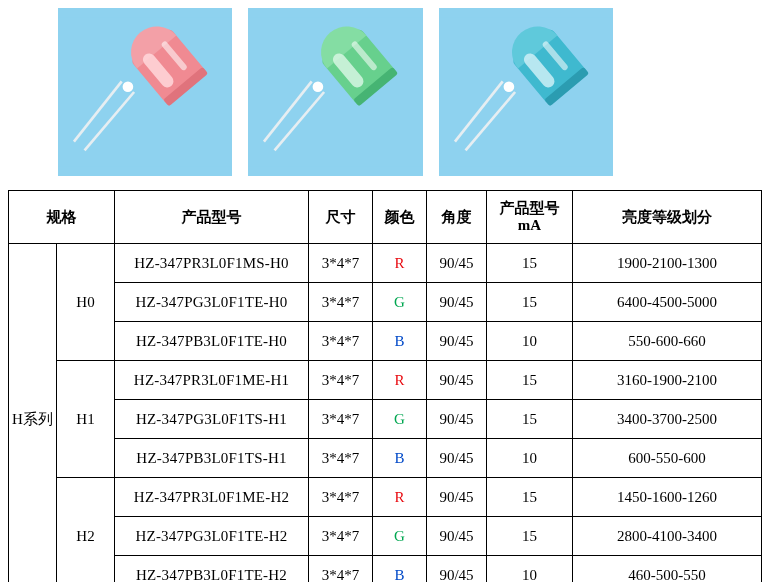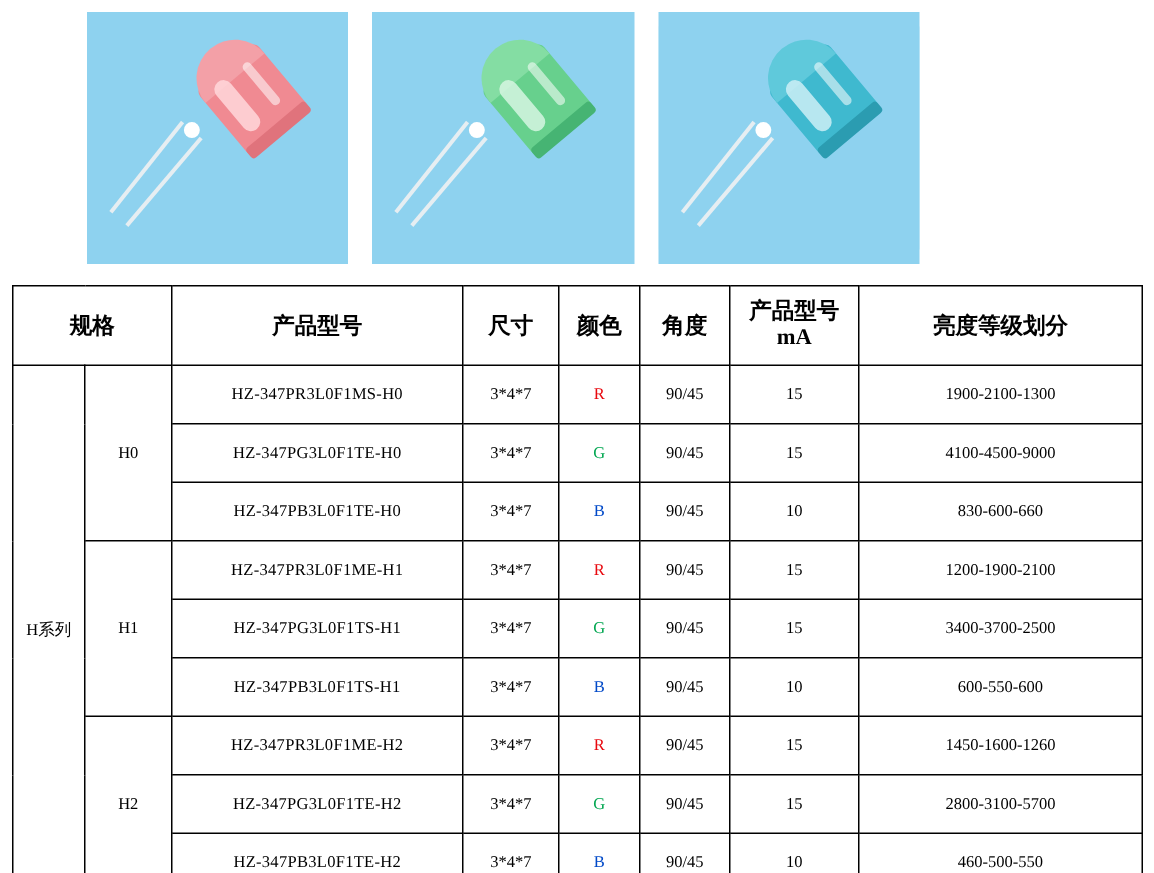--- a/index.html
+++ b/index.html
@@ -58,21 +58,21 @@
     padding: 2px 2px;
     font-weight: normal;
   }
   table.spec thead th {
     height: 48px;
     font-size: 15px;
     font-weight: bold;
   }
   table.spec tbody td {
     height: 34px;
-    font-size: 11px;
+    font-size: 15px;
   }
   td.model {
     letter-spacing: 0.2px;
   }
   td.group-main {
     font-size: 13px;
     font-weight: bold;
   }
   td.group-sub {
     font-size: 13px;
@@ -180,39 +180,39 @@
           <td>90/45</td>
           <td>15</td>
           <td>1900-2100-1300</td>
         </tr>
         <tr>
           <td class="model">HZ-347PG3L0F1TE-H0</td>
           <td>3*4*7</td>
           <td class="color-G">G</td>
           <td>90/45</td>
           <td>15</td>
-          <td>4100-4500-9000</td>
+          <td>6400-4500-5000</td>
         </tr>
         <tr>
           <td class="model">HZ-347PB3L0F1TE-H0</td>
           <td>3*4*7</td>
           <td class="color-B">B</td>
           <td>90/45</td>
           <td>10</td>
-          <td>830-600-660</td>
+          <td>550-600-660</td>
         </tr>
 
         <tr>
           <td rowspan="3" class="group-sub">H1</td>
           <td class="model">HZ-347PR3L0F1ME-H1</td>
           <td>3*4*7</td>
           <td class="color-R">R</td>
           <td>90/45</td>
           <td>15</td>
-          <td>1200-1900-2100</td>
+          <td>3160-1900-2100</td>
         </tr>
         <tr>
           <td class="model">HZ-347PG3L0F1TS-H1</td>
           <td>3*4*7</td>
           <td class="color-G">G</td>
           <td>90/45</td>
           <td>15</td>
           <td>3400-3700-2500</td>
         </tr>
         <tr>
@@ -232,21 +232,21 @@
           <td>90/45</td>
           <td>15</td>
           <td>1450-1600-1260</td>
         </tr>
         <tr>
           <td class="model">HZ-347PG3L0F1TE-H2</td>
           <td>3*4*7</td>
           <td class="color-G">G</td>
           <td>90/45</td>
           <td>15</td>
-          <td>2800-3100-5700</td>
+          <td>2800-4100-3400</td>
         </tr>
         <tr>
           <td class="model">HZ-347PB3L0F1TE-H2</td>
           <td>3*4*7</td>
           <td class="color-B">B</td>
           <td>90/45</td>
           <td>10</td>
           <td>460-500-550</td>
         </tr>
       </tbody>

